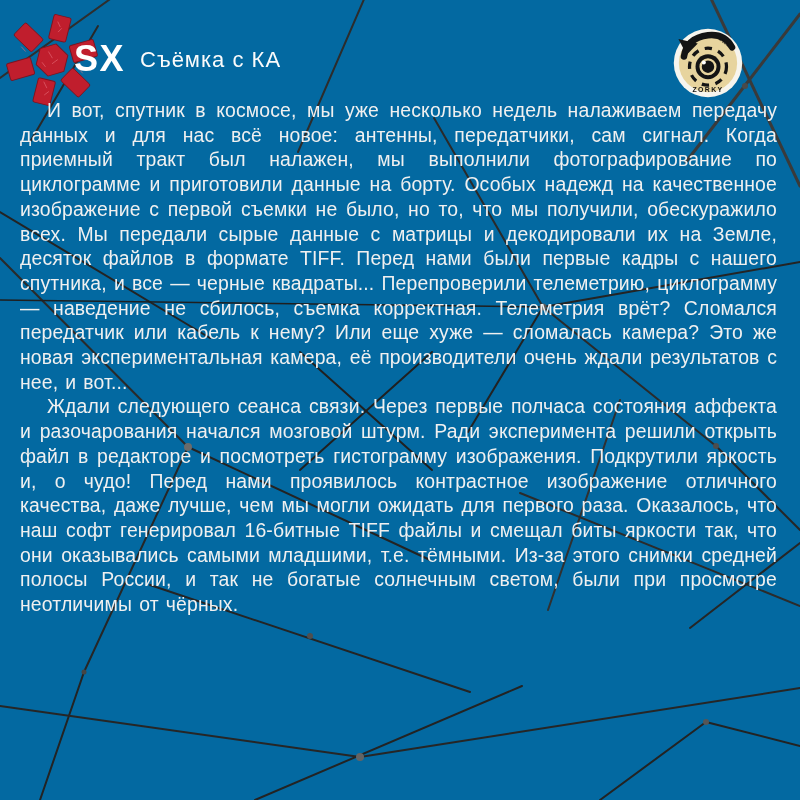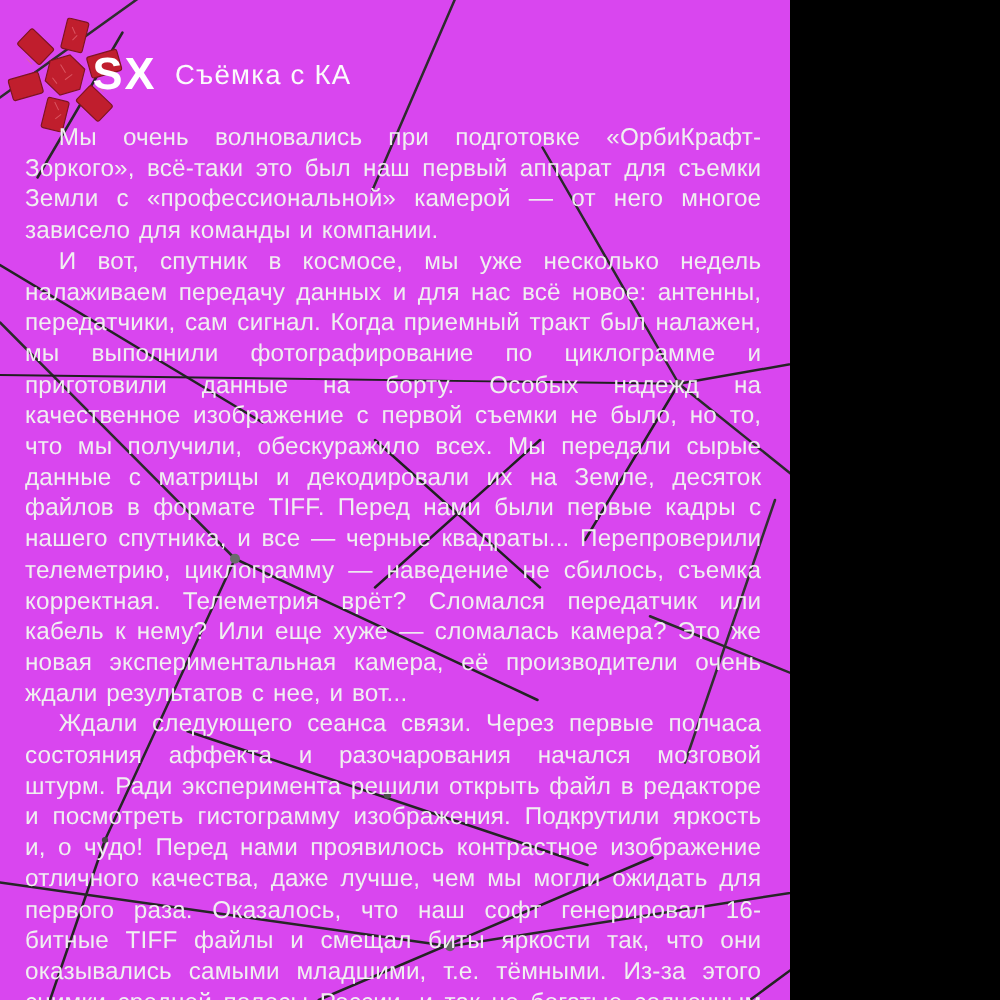--- a/index.html
+++ b/index.html
@@ -2,23 +2,23 @@
 <html lang="ru"><head>
 <meta charset="utf-8">
 <style>
   html, body {
     margin: 0;
     padding: 0;
     background: #000;
   }
   .canvas {
     position: relative;
-    width: 632px;
+    width: 800px;
     height: 800px;
-    background: #d946ef;
+    background: #0369a1;
     overflow: hidden;
     font-family: "Liberation Sans", "DejaVu Sans", sans-serif;
   }
   .bg-net {
     position: absolute;
     inset: 0;
     width: 800px;
     height: 800px;
     pointer-events: none;
   }
@@ -168,18 +168,17 @@
       <circle cx="40" cy="44" r="13.5" fill="#141414"></circle>
       <circle cx="40" cy="44" r="8" fill="none" stroke="#e7d49e" stroke-width="2.5"></circle>
       <circle cx="40" cy="44" r="4" fill="#141414"></circle>
       <circle cx="35.5" cy="39.5" r="2.2" fill="#ffffff"></circle>
       <text x="40" y="71" text-anchor="middle" font-size="7.5" font-weight="bold" letter-spacing="1.5" fill="#141414">ZORKY</text>
       <text x="52" y="15" font-size="5.5" fill="#141414" transform="rotate(38 52 15)">2021</text>
     </svg>
   </div>
 
   <div class="article">
-    <p>Мы очень волновались при подготовке «ОрбиКрафт-Зоркого», всё-таки это был наш первый аппарат для съемки Земли с «профессиональной» камерой — от него многое зависело для команды и компании.</p>
     <p>И вот, спутник в космосе, мы уже несколько недель налаживаем передачу данных и для нас всё новое: антенны, передатчики, сам сигнал. Когда приемный тракт был налажен, мы выполнили фотографирование по циклограмме и приготовили данные на борту. Особых надежд на качественное изображение с первой съемки не было, но то, что мы получили, обескуражило всех. Мы передали сырые данные с матрицы и декодировали их на Земле, десяток файлов в формате TIFF. Перед нами были первые кадры с нашего спутника, и все — черные квадраты... Перепроверили телеметрию, циклограмму — наведение не сбилось, съемка корректная. Телеметрия врёт? Сломался передатчик или кабель к нему? Или еще хуже — сломалась камера? Это же новая экспериментальная камера, её производители очень ждали результатов с нее, и вот...</p>
     <p>Ждали следующего сеанса связи. Через первые полчаса состояния аффекта и разочарования начался мозговой штурм. Ради эксперимента решили открыть файл в редакторе и посмотреть гистограмму изображения. Подкрутили яркость и, о чудо! Перед нами проявилось контрастное изображение отличного качества, даже лучше, чем мы могли ожидать для первого раза. Оказалось, что наш софт генерировал 16-битные TIFF файлы и смещал биты яркости так, что они оказывались самыми младшими, т.е. тёмными. Из-за этого снимки средней полосы России, и так не богатые солнечным светом, были при просмотре неотличимы от чёрных.</p>
   </div>
 
 </div>
 
 </body></html>

